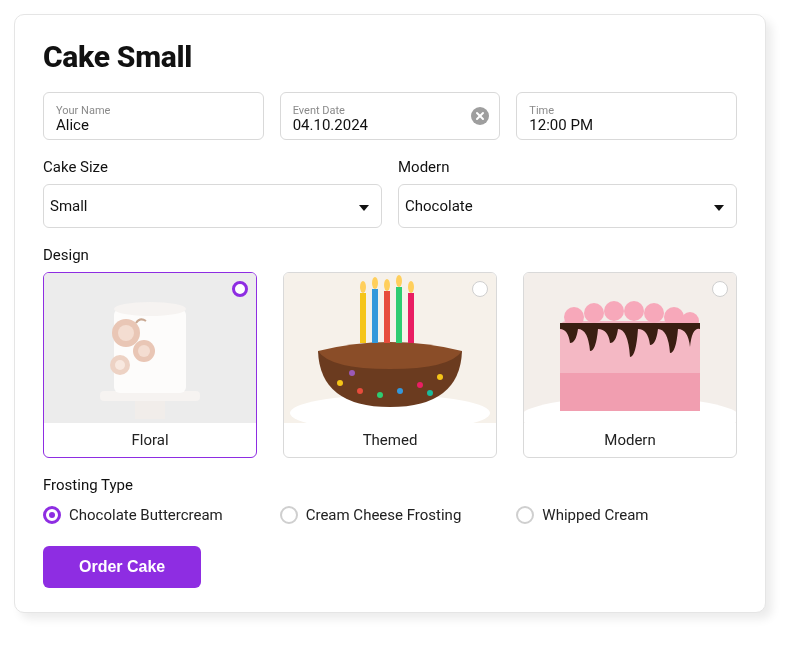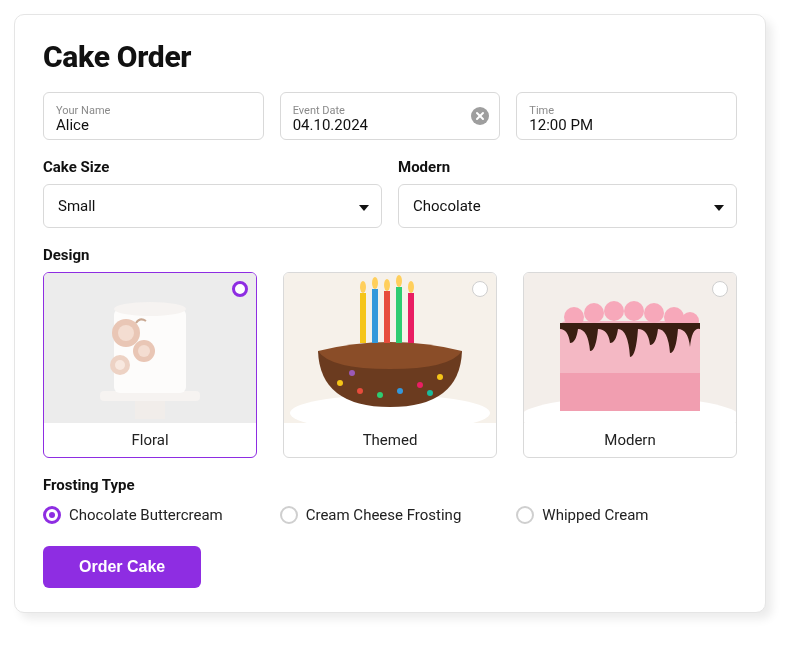--- a/index.html
+++ b/index.html
@@ -64,35 +64,35 @@
     width: 18px; height: 18px;
     border-radius: 50%;
     background: #9e9e9e;
     display: flex; align-items: center; justify-content: center;
     cursor: pointer;
   }
   .clear-btn svg { display:block; }
 
   .section-label {
     font-size: 15px;
-    font-weight: 700;
+    font-weight: 400;
     color: #111;
     margin-top: 18px;
     margin-bottom: 8px;
   }
 
   .select {
     position: relative;
     flex: 1;
     border: 1px solid #d9d9d9;
     border-radius: 6px;
     height: 44px;
     display: flex;
     align-items: center;
-    padding: 0 14px;
+    padding: 0 6px;
     font-size: 15px;
     color: #111;
     cursor: pointer;
   }
   .caret {
     position: absolute;
     right: 12px;
     top: 50%;
     transform: translateY(-50%);
   }
@@ -165,21 +165,21 @@
     cursor: pointer;
   }
 
   
   svg.thumb { display:block; }
 </style>
 </head>
 <body>
 
 <div class="card">
-  <h1>Cake Order</h1>
+  <h1>Cake Small</h1>
 
   
   <div class="row">
     <div class="floating">
       <span class="lbl">Your Name</span>
       <input class="val" value="Alice" style="">
     </div>
     <div class="floating">
       <span class="lbl">Event Date</span>
       <input class="val" value="04.10.2024" style="">

